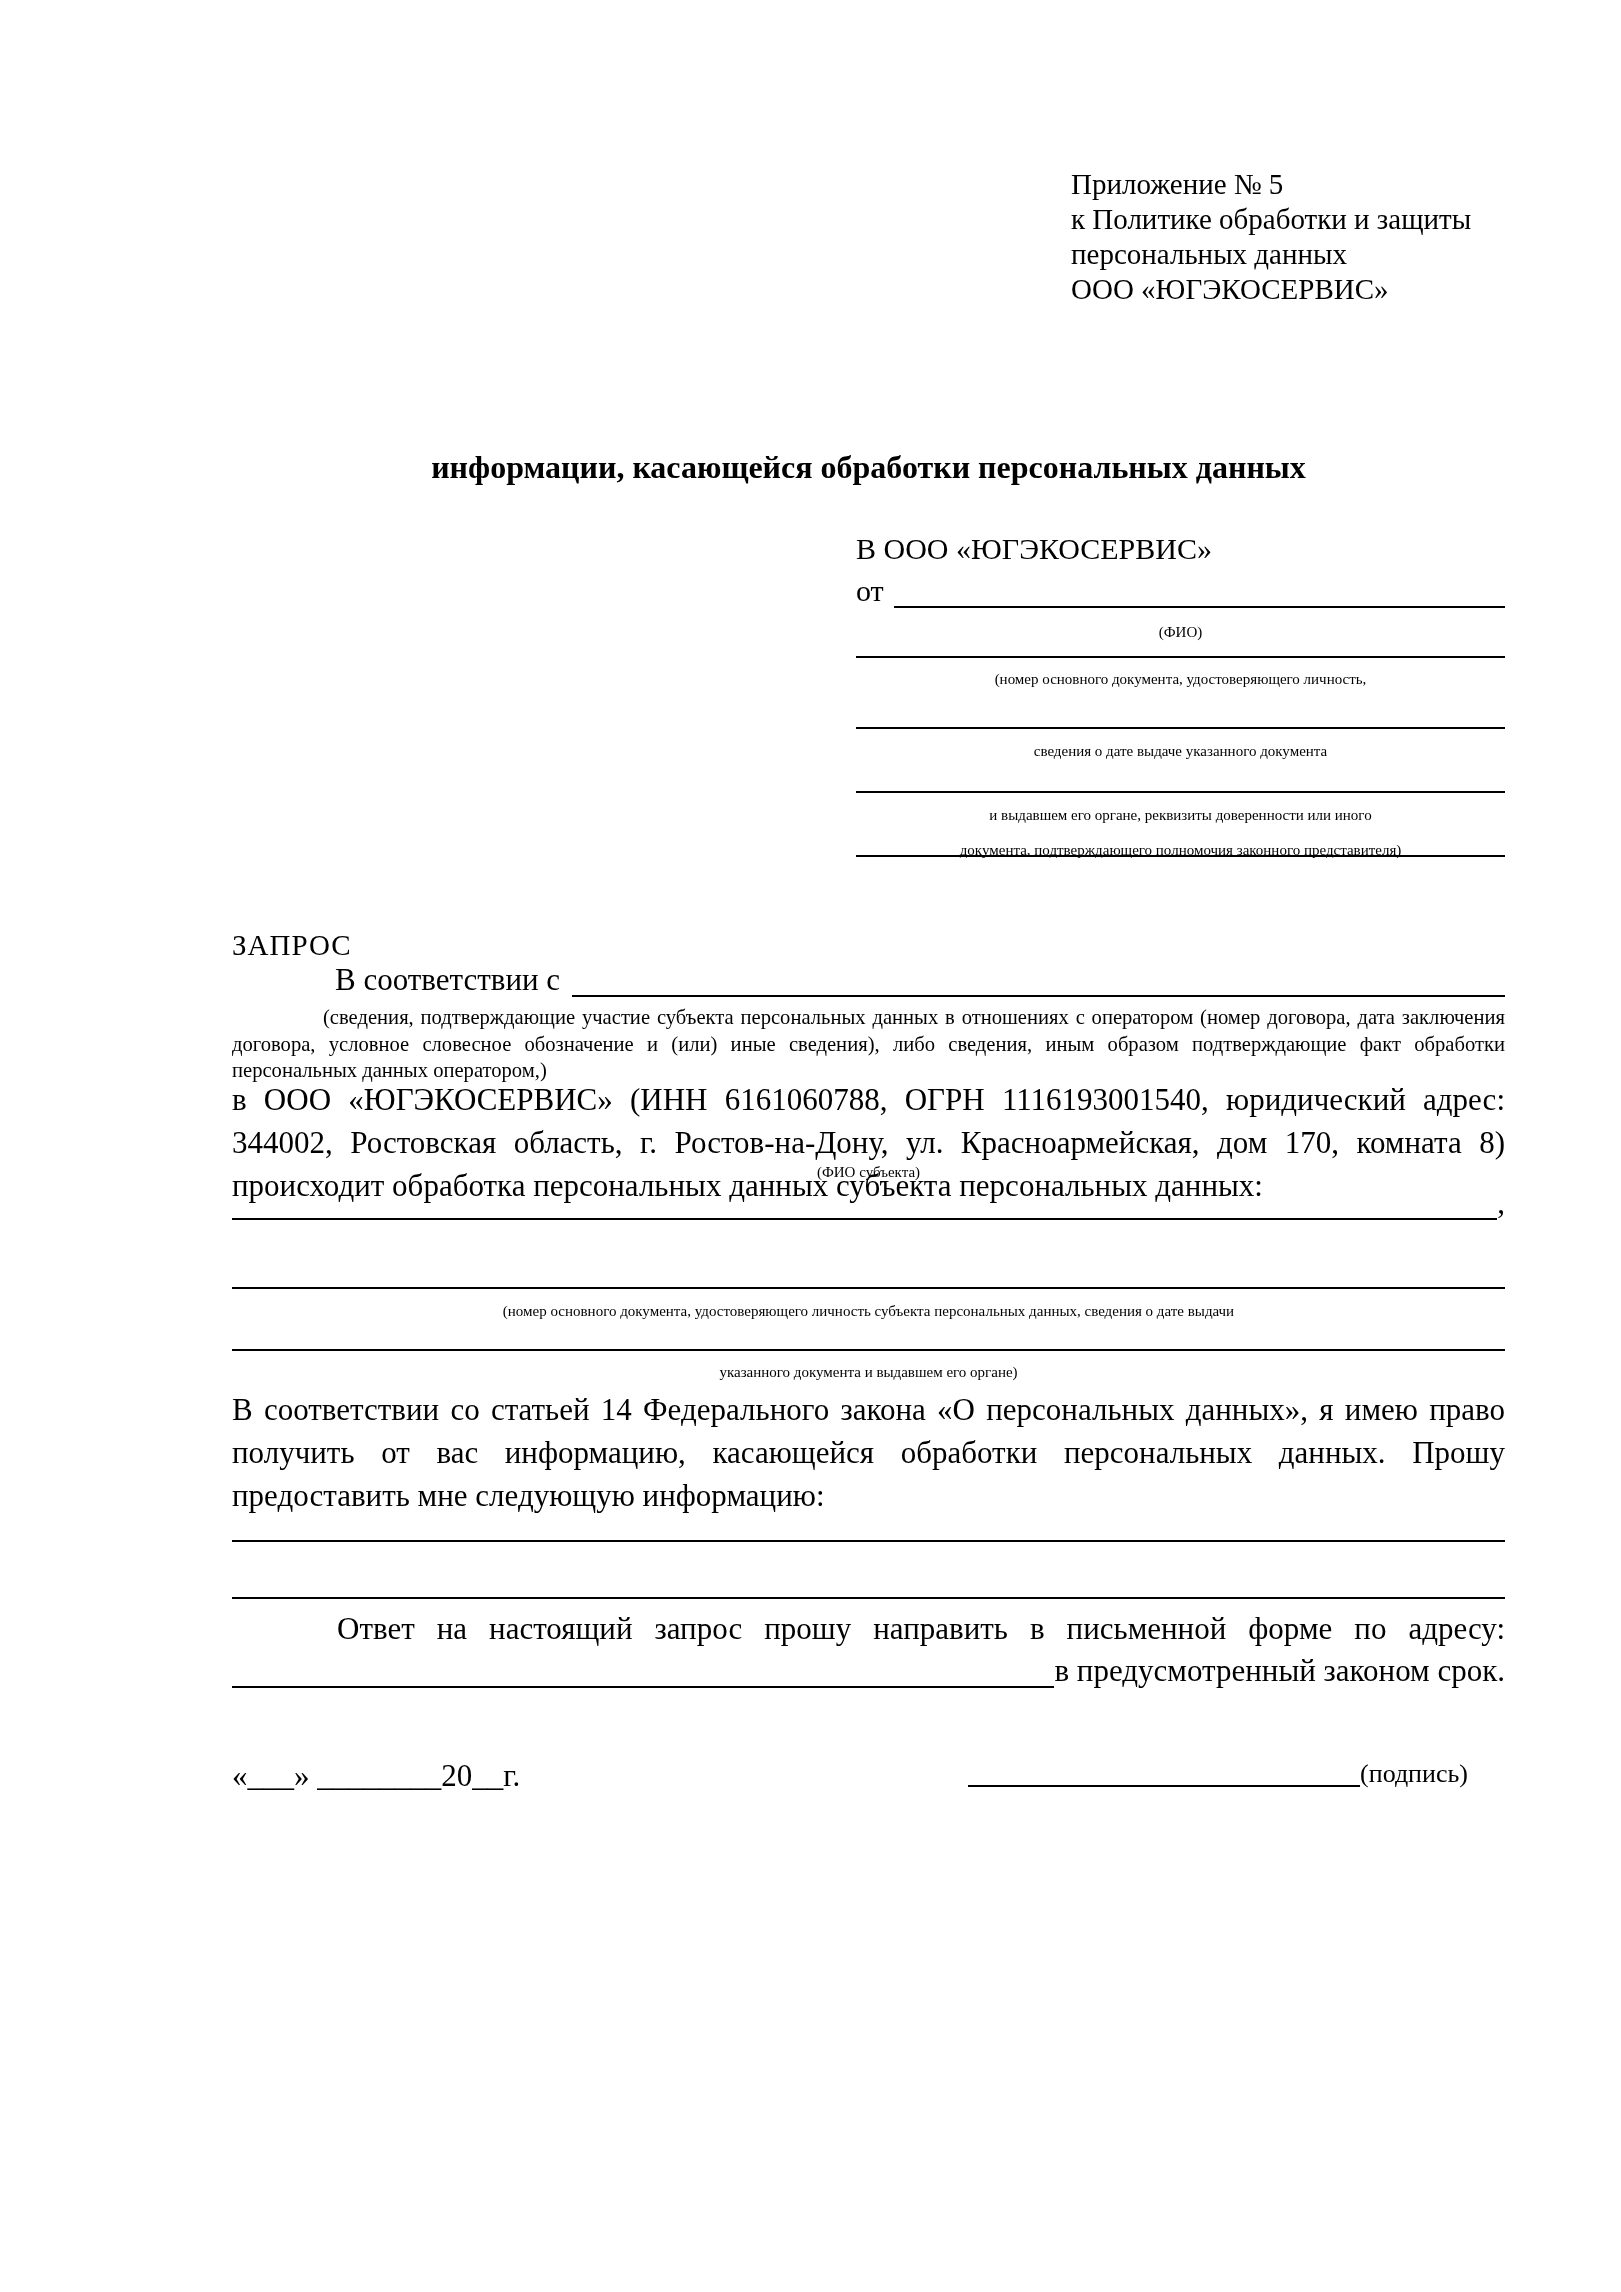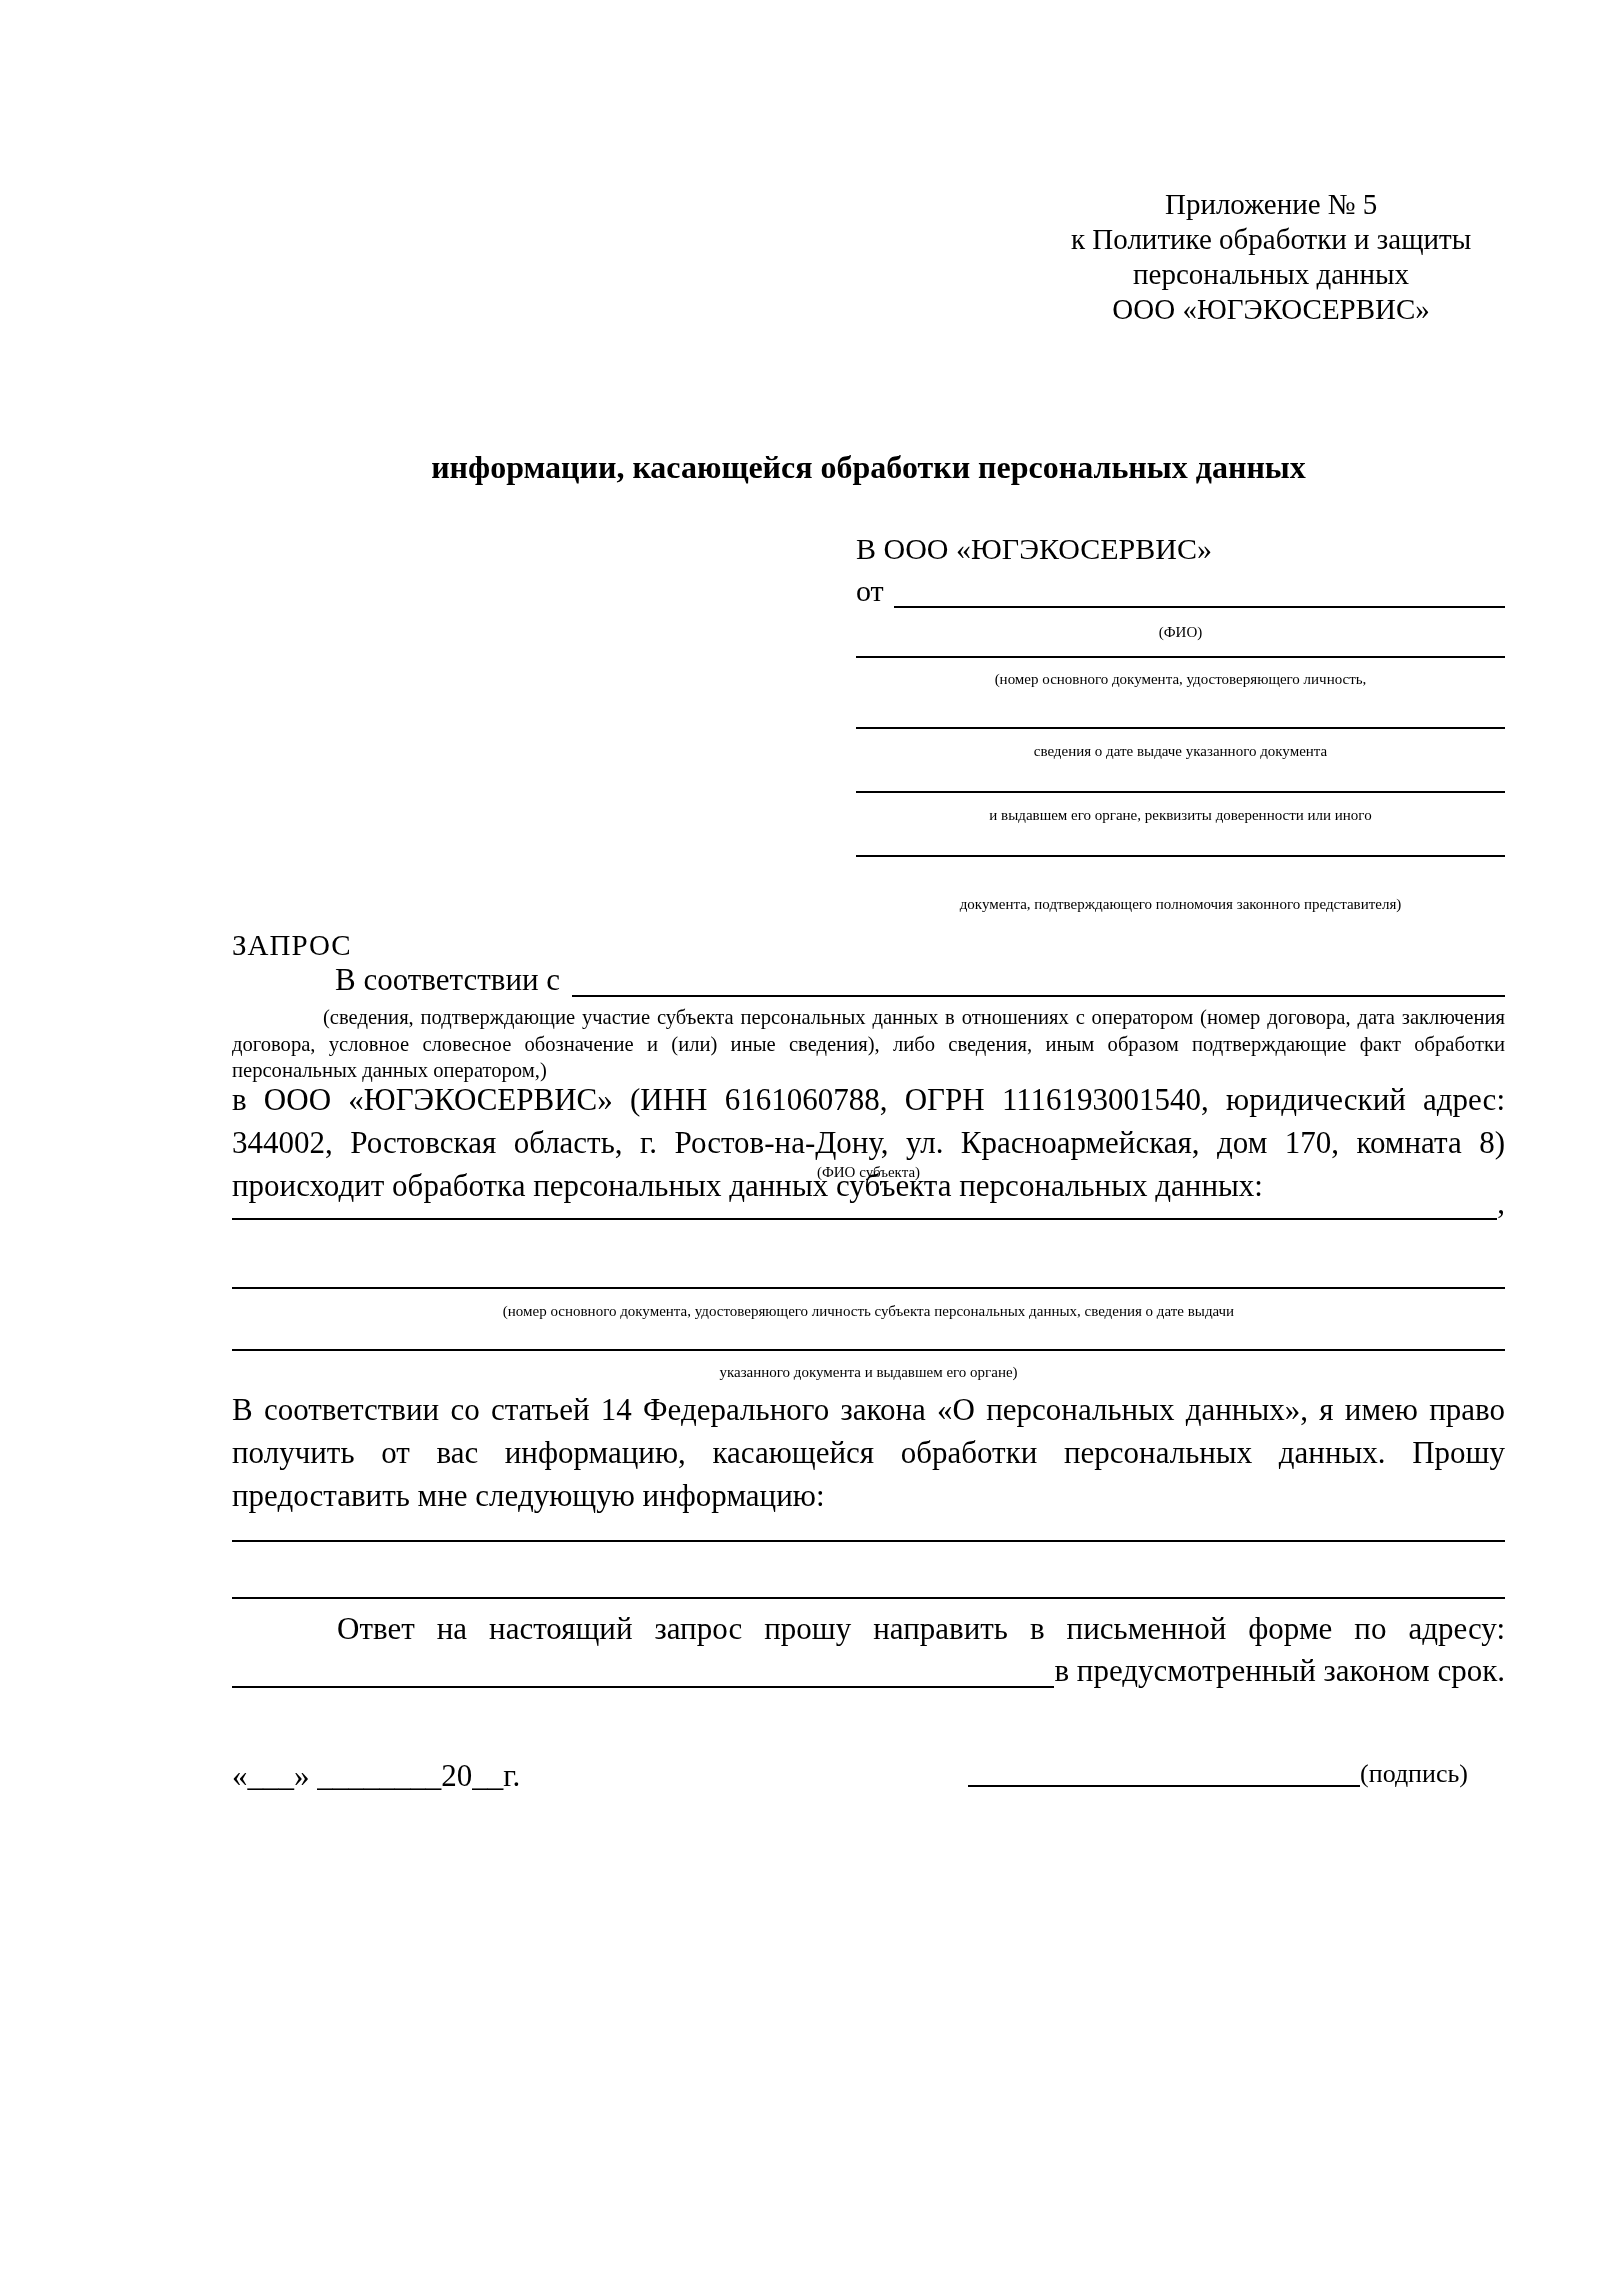--- a/index.html
+++ b/index.html
@@ -16,21 +16,21 @@
   }
   .content {
     position: absolute;
     left: 232px;
     top: 0;
     width: 1273px;
     height: 100%;
   }
   .abs { position: absolute; }
 
-  .ref-block { font-size: 29px; line-height: 35px; text-align: center; margin-top: 20px; }
+  .ref-block { font-size: 29px; line-height: 35px; text-align: left; }
   .title-line { width: 100%; text-align: center; font-weight: bold; font-size: 32px; line-height: 45px; }
   .body-text { font-size: 31px; line-height: 43px; text-align: justify; }
   .org-line { font-size: 30px; line-height: 43px; }
   .hint { font-size: 15px; line-height: 25.5px; text-align: center; }
   .hint-justify { font-size: 20.6px; line-height: 26.5px; text-align: justify; }
   .heading { width: 100%; font-size: 29px; letter-spacing: 1px; }
 
   .u-row { display: flex; align-items: flex-end; }
   .u-fill { flex: 1 1 auto; border-bottom: 2.9px solid #000; margin-bottom: 3.9px; height: 0; }
   .bar { height: 0; border-bottom: 2.9px solid #000; }
@@ -66,21 +66,21 @@
     <div class="abs bar" style="left: 624px; top: 656px; width: 649px;"></div>
     <div class="abs hint" style="left: 624px; top: 667px; width: 649px;">(номер основного документа, удостоверяющего личность,</div>
 
     <div class="abs bar" style="left: 624px; top: 727px; width: 649px;"></div>
     <div class="abs hint" style="left: 624px; top: 739px; width: 649px;">сведения о дате выдаче указанного документа</div>
 
     <div class="abs bar" style="left: 624px; top: 791px; width: 649px;"></div>
     <div class="abs hint" style="left: 624px; top: 803px; width: 649px;">и выдавшем его органе, реквизиты доверенности или иного</div>
 
     <div class="abs bar" style="left: 624px; top: 855px; width: 649px;"></div>
-    <div class="abs hint" style="left: 624px; top: 892px; width: 649px;">документа, подтверждающего полномочия законного представителя)</div>
+    <div class="abs hint" style="left: 624px; top: 838px; width: 649px;">документа, подтверждающего полномочия законного представителя)</div>
 
     <div class="abs heading" style="left: 0; top: 929px;">ЗАПРОС</div>
 
     <div class="abs u-row" style="left: 0; top: 964px; width: 1273px; height: 37px;">
       <span class="body-text" style="padding-left: 103px; padding-right: 11.8px; white-space: nowrap;">В соответствии с</span>
       <span class="u-fill"></span>
     </div>
     <div class="abs hint-justify" style="left: 0; top: 1004px; width: 1273px; text-indent: 91px;">(сведения, подтверждающие участие субъекта персональных данных в отношениях с оператором (номер договора, дата заключения договора, условное словесное обозначение и (или) иные сведения), либо сведения, иным образом подтверждающие факт обработки персональных данных оператором,)</div>
 
     <div class="abs body-text" style="left: 0; top: 1078px; width: 1273px;">в ООО «ЮГЭКОСЕРВИС» (ИНН 6161060788, ОГРН 1116193001540, юридический адрес: 344002, Ростовская область, г. Ростов-на-Дону, ул. Красноармейская, дом 170, комната 8) происходит обработка персональных данных субъекта персональных данных:</div>

